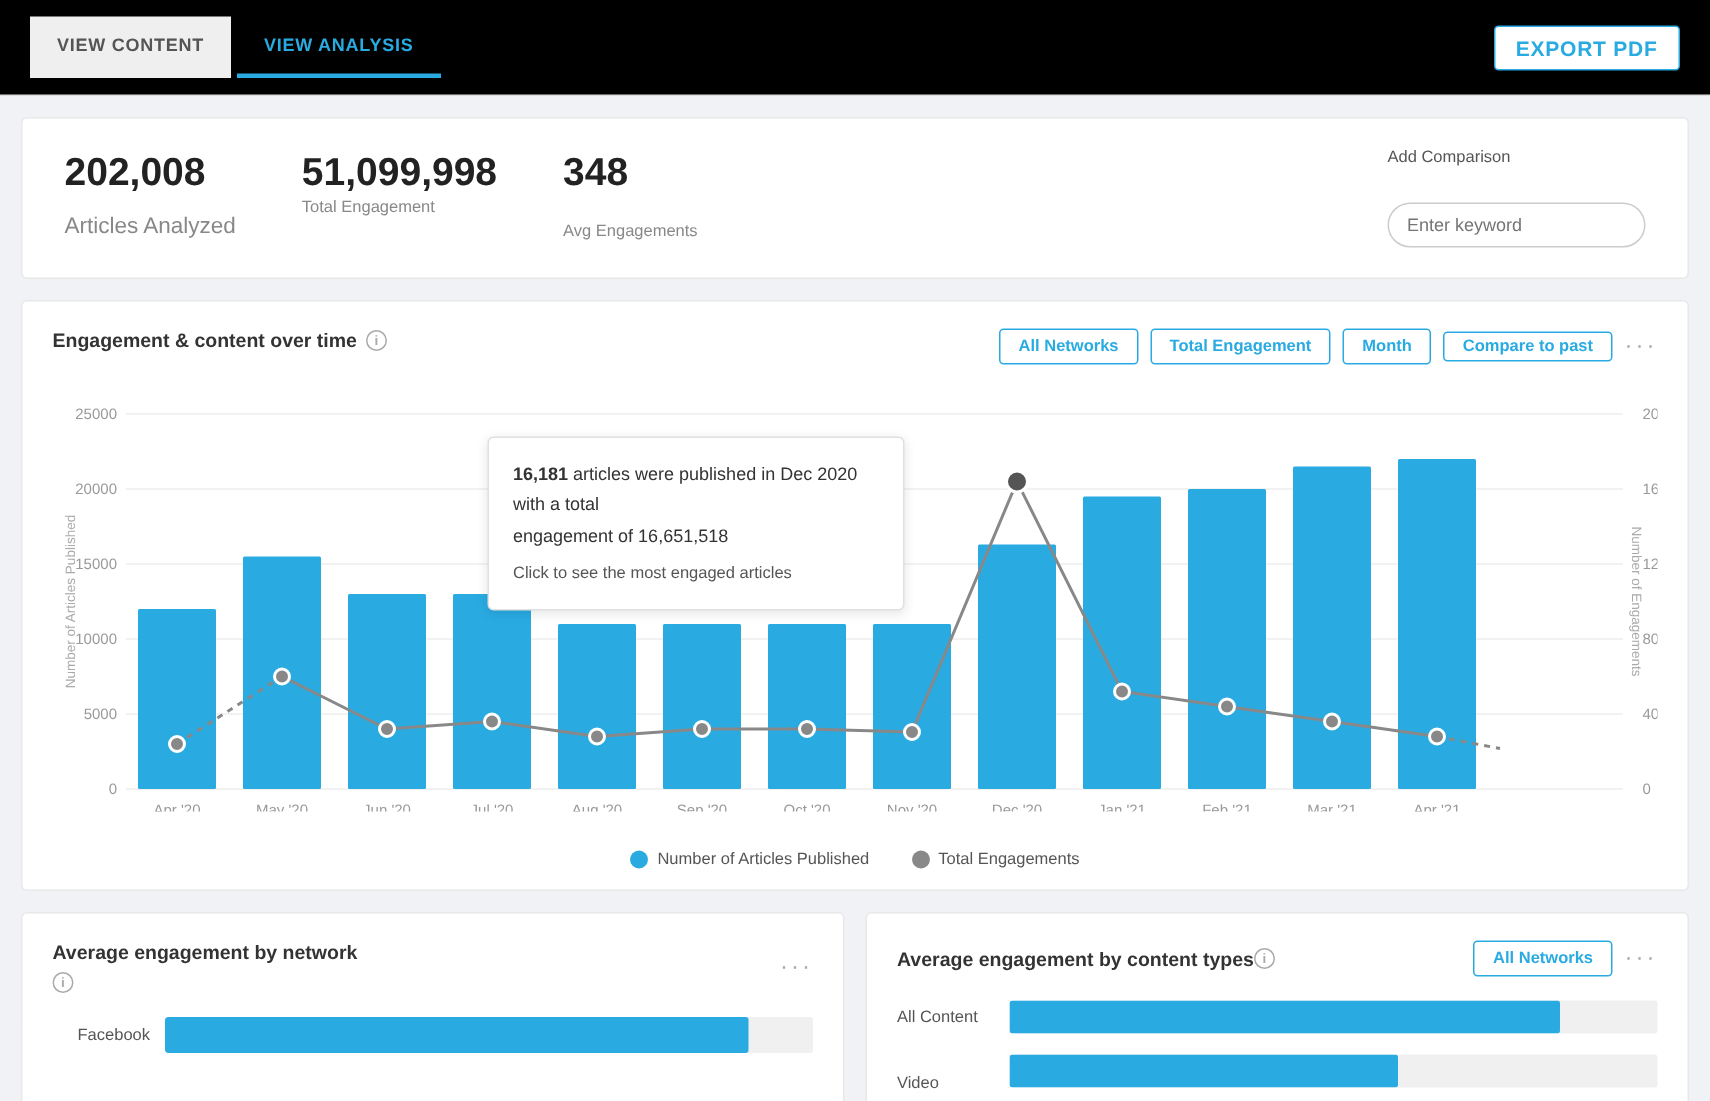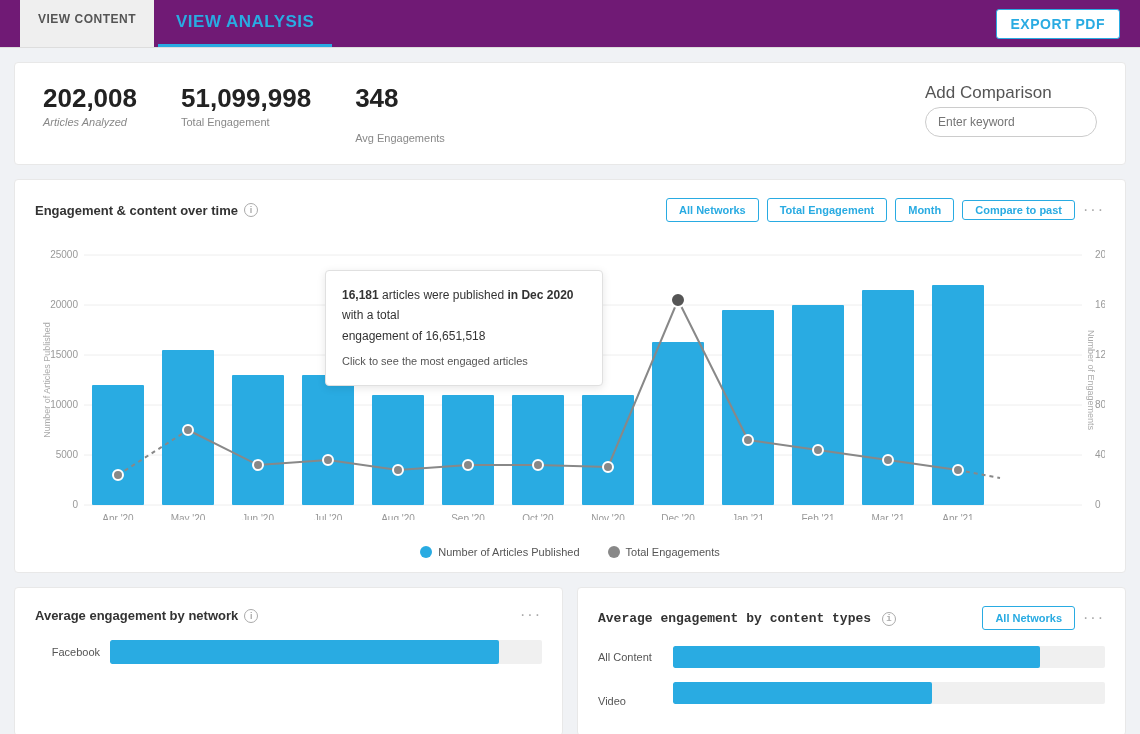--- a/index.html
+++ b/index.html
@@ -1,49 +1,49 @@
 <!DOCTYPE html>
 <html><head>
   <meta charset="utf-8">
   <style>
     * { box-sizing: border-box; margin: 0; padding: 0; }
     body { font-family: -apple-system, BlinkMacSystemFont, 'Segoe UI', Arial, sans-serif; background: #f0f2f5; color: #333; font-size: 13px; }
   </style>
 </head>
 <body>
 
-<div style="background:#701a75; border-bottom:1px solid #ddd; display:flex; align-items:center; justify-content:space-between; padding:0 20px;">
+<div style="background:#000000; border-bottom:1px solid #ddd; display:flex; align-items:center; justify-content:space-between; padding:11px 20px;">
   <div style="display:flex;">
     <div style="padding:12px 18px; font-size:12px; font-weight:700; color:#555; background:#efefef; margin-right:4px; cursor:pointer; letter-spacing:0.5px;">VIEW CONTENT</div>
-    <div style="padding:12px 18px; font-size:17px; font-weight:700; color:#29abe2; border-bottom:3px solid #29abe2; cursor:pointer; letter-spacing:0.5px;text-align:right;">VIEW ANALYSIS</div>
+    <div style="padding:12px 18px; font-size:12px; font-weight:700; color:#29abe2; border-bottom:3px solid #29abe2; cursor:pointer; letter-spacing:0.5px;text-align:right;">VIEW ANALYSIS</div>
   </div>
   <button style="border:1.5px solid #29abe2; color:#29abe2; background:#fff; padding:6px 14px; font-size:14px; font-weight:700; letter-spacing:0.5px; cursor:pointer; border-radius:3px;">EXPORT PDF</button>
 </div>
 
 <div style="background:#fff; margin:14px; border-radius:4px; padding:20px 28px; border:1px solid #e8e8e8; display:flex; align-items:flex-start; gap:44px;">
   <div>
     <div style="font-size:26px; font-weight:700; color:#222;">202,008</div>
-    <div style="font-size:11px; color:#888; margin-top:2px;font-style:italic;">Articles Analyzed</div>
+    <div style="font-size:15px; color:#888; margin-top:12px;">Articles Analyzed</div>
   </div>
   <div>
     <div style="font-size:26px; font-weight:700; color:#222;">51,099,998</div>
     <div style="font-size:11px; color:#888; margin-top:2px;">Total Engagement</div>
   </div>
   <div>
     <div style="font-size:26px; font-weight:700; color:#222;">348</div>
     <div style="font-size:11px; color:#888; margin-top:18px;">Avg Engagements</div>
   </div>
   <div style="margin-left:auto;">
-    <div style="font-size:17px; color:#555; margin-bottom:4px;">Add Comparison</div>
+    <div style="font-size:11px; color:#555; margin-bottom:24px;">Add Comparison</div>
     <input type="text" style="border: 1px solid rgb(204, 204, 204); border-radius: 15px; padding: 7px 12px; font-size: 12px; color: rgb(170, 170, 170); width: 172px; outline: none;" placeholder="Enter keyword">
   </div>
 </div>
 
 <div style="background:#fff; margin:0 14px 14px 14px; border-radius:4px; padding:18px 20px 10px 20px; border:1px solid #e8e8e8;">
-  <div style="display:flex; align-items:center; justify-content:space-between; margin-bottom:8px;">
+  <div style="display:flex; align-items:flex-start; justify-content:space-between; margin-bottom:8px;">
     <div style="font-size:13px; font-weight:600; color:#333; display:flex; align-items:center; gap:6px;">
       <span>Engagement &amp; content over time</span>
       <span style="width:14px;height:14px;border-radius:50%;border:1.5px solid #aaa;display:inline-flex;align-items:center;justify-content:center;font-size:9px;color:#aaa;cursor:pointer;">i</span>
     </div>
     <div style="display:flex; align-items:center; gap:8px;">
       <button style="border:1.5px solid #29abe2;color:#29abe2;background:#fff;padding:5px 12px;font-size:11px;font-weight:600;border-radius:3px;cursor:pointer;">All Networks</button>
       <button style="border:1.5px solid #29abe2;color:#29abe2;background:#fff;padding:5px 12px;font-size:11px;font-weight:600;border-radius:3px;cursor:pointer;">Total Engagement</button>
       <button style="border:1.5px solid #29abe2;color:#29abe2;background:#fff;padding:5px 12px;font-size:11px;font-weight:600;border-radius:3px;cursor:pointer;">Month</button>
       <button style="border:1.5px solid #29abe2;color:#29abe2;background:#fff;padding:3px 12px;font-size:11px;font-weight:600;border-radius:3px;cursor:pointer;">Compare to past</button>
       <span style="color:#aaa;font-size:16px;cursor:pointer;letter-spacing:2px;">···</span>
@@ -134,21 +134,21 @@
       <text x="568" y="292" font-size="10" fill="#999" text-anchor="middle">Nov '20</text>
       <text x="638" y="292" font-size="10" fill="#999" text-anchor="middle">Dec '20</text>
       <text x="708" y="292" font-size="10" fill="#999" text-anchor="middle">Jan '21</text>
       <text x="778" y="292" font-size="10" fill="#999" text-anchor="middle">Feb '21</text>
       <text x="848" y="292" font-size="10" fill="#999" text-anchor="middle">Mar '21</text>
       <text x="918" y="292" font-size="10" fill="#999" text-anchor="middle">Apr '21</text>
     </svg>
 
     
     <div style="position:absolute;top:40px;left:290px;background:#fff;border:1px solid #e0e0e0;border-radius:4px;padding:14px 16px;width:278px;font-size:12px;line-height:1.7;box-shadow:0 2px 8px rgba(0,0,0,0.1);z-index:10;">
-      <p><span style="font-weight:700;">16,181</span><span> articles were published </span><span style="font-weight:700;">in Dec 2020</span><span> with a total</span></p>
+      <p><span style="font-weight:700;">16,181</span><span> articles were published </span><span style="font-weight:400;">in Dec 2020</span><span> with a total</span></p>
       <p><span>engagement of </span><span style="font-weight:400;">16,651,518</span></p>
       <p style="color:#555;font-size:11px;margin-top:6px;">Click to see the most engaged articles</p>
     </div>
   </div>
 
   <div style="display:flex;align-items:center;justify-content:center;gap:28px;margin-top:6px;padding-bottom:4px;">
     <div style="display:flex;align-items:center;gap:6px;font-size:11px;color:#555;">
       <div style="width:12px;height:12px;border-radius:50%;background:#29abe2;"></div>
       <span>Number of Articles Published</span>
     </div>
@@ -156,37 +156,37 @@
       <div style="width:12px;height:12px;border-radius:50%;background:#888;"></div>
       <span>Total Engagements</span>
     </div>
   </div>
 </div>
 
 <div style="display:flex;gap:14px;margin:0 14px 14px 14px;">
 
   <div style="background:#fff;border-radius:4px;padding:18px 20px;border:1px solid #e8e8e8;flex:1;min-height:140px;">
     <div style="display:flex;align-items:center;justify-content:space-between;margin-bottom:16px;">
-      <div style="font-size:13px;font-weight:600;color:#333;display:flex;align-items:flex-end;gap:6px;">
+      <div style="font-size:13px;font-weight:600;color:#333;display:flex;align-items:flex-start;gap:6px;flex-direction:column;">
         <span>Average engagement by network</span>
         <span style="width:14px;height:14px;border-radius:50%;border:1.5px solid #aaa;display:inline-flex;align-items:center;justify-content:center;font-size:9px;color:#aaa;cursor:pointer;">i</span>
       </div>
       <span style="color:#aaa;font-size:16px;cursor:pointer;letter-spacing:2px;">···</span>
     </div>
     <div style="display:flex;align-items:center;gap:10px;margin-bottom:10px;">
       <div style="font-size:11px;color:#555;width:65px;text-align:right;">Facebook</div>
       <div style="flex:1;height:24px;background:#f0f0f0;border-radius:2px;overflow:hidden;">
         <div style="width:90%;height:100%;background:#29abe2;border-radius:2px;"></div>
       </div>
     </div>
   </div>
 
   <div style="background:#fff;border-radius:4px;padding:18px 20px;border:1px solid #e8e8e8;flex:1;min-height:140px;">
     <div style="display:flex;align-items:center;justify-content:space-between;margin-bottom:16px;">
-      <div style="font-size:13px;font-weight:600;color:#333;display:flex;align-items:flex-end;gap:11px;font-family:Liberation Mono, monospace;">
+      <div style="font-size:13px;font-weight:600;color:#333;display:flex;align-items:flex-start;gap:0;">
         <span>Average engagement by content types</span>
         <span style="width:14px;height:14px;border-radius:50%;border:1.5px solid #aaa;display:inline-flex;align-items:center;justify-content:center;font-size:9px;color:#aaa;cursor:pointer;">i</span>
       </div>
       <div style="display:flex;align-items:center;gap:8px;">
         <button style="border:1.5px solid #29abe2;color:#29abe2;background:#fff;padding:5px 12px;font-size:11px;font-weight:600;border-radius:3px;cursor:pointer;">All Networks</button>
         <span style="color:#aaa;font-size:16px;cursor:pointer;letter-spacing:2px;">···</span>
       </div>
     </div>
     <div style="display:flex;align-items:center;gap:10px;margin-bottom:10px;">
       <div style="font-size:11px;color:#555;width:65px;text-align:left;">All Content</div>

